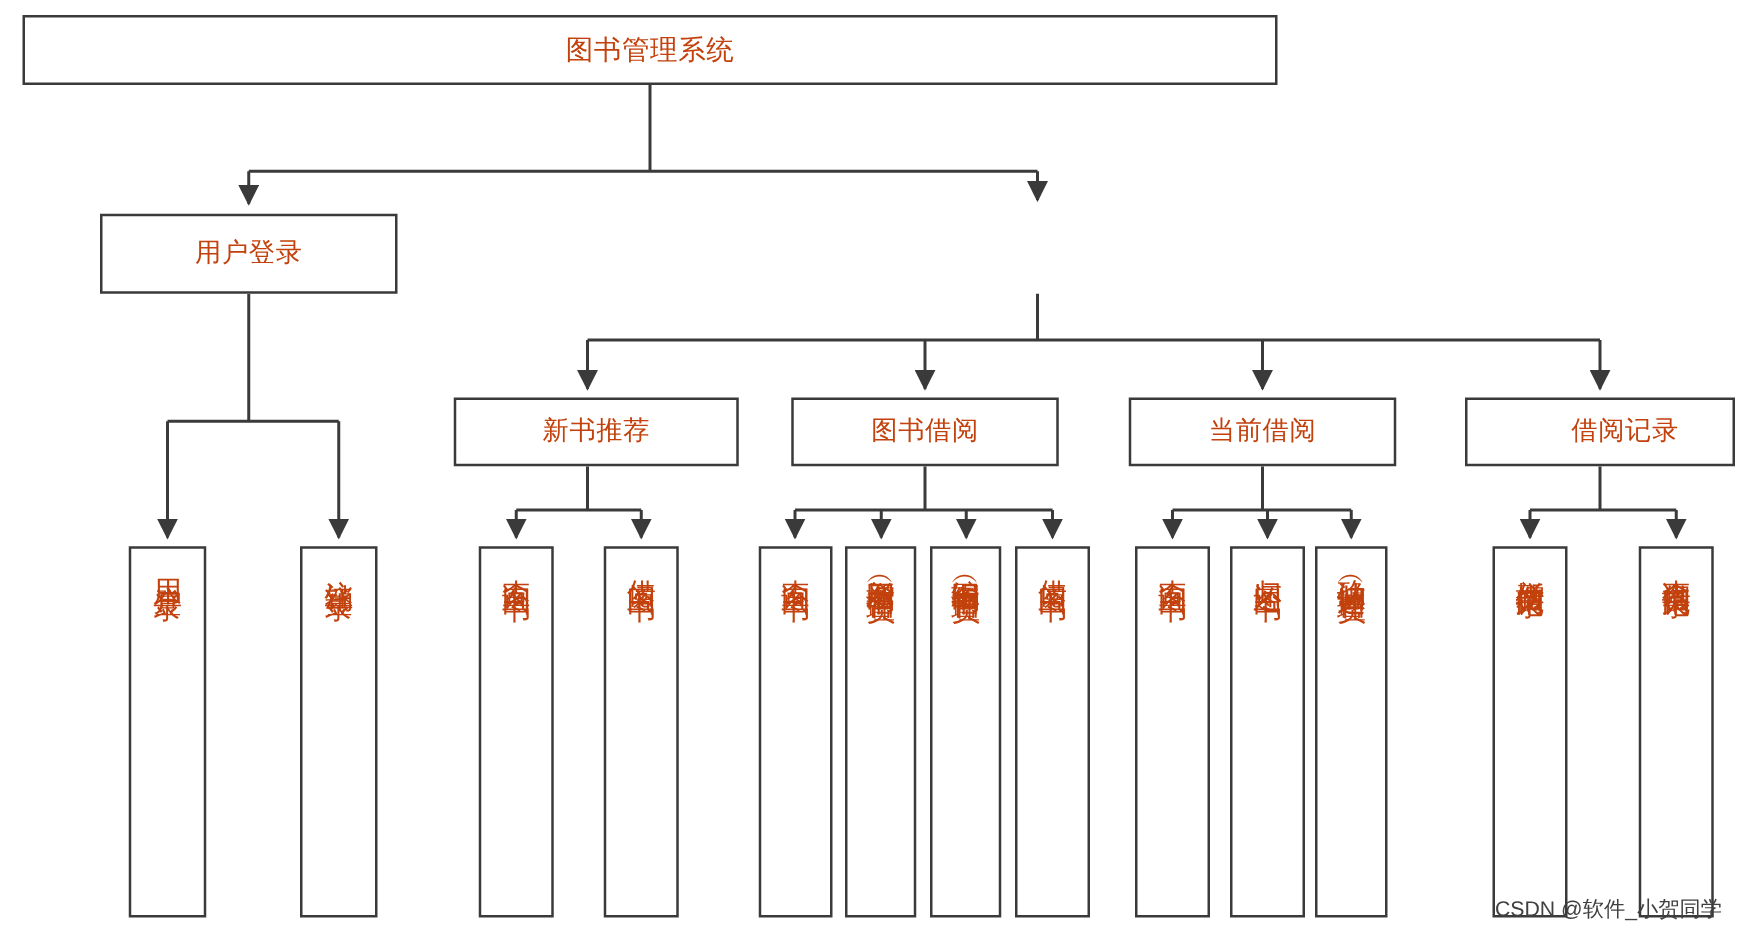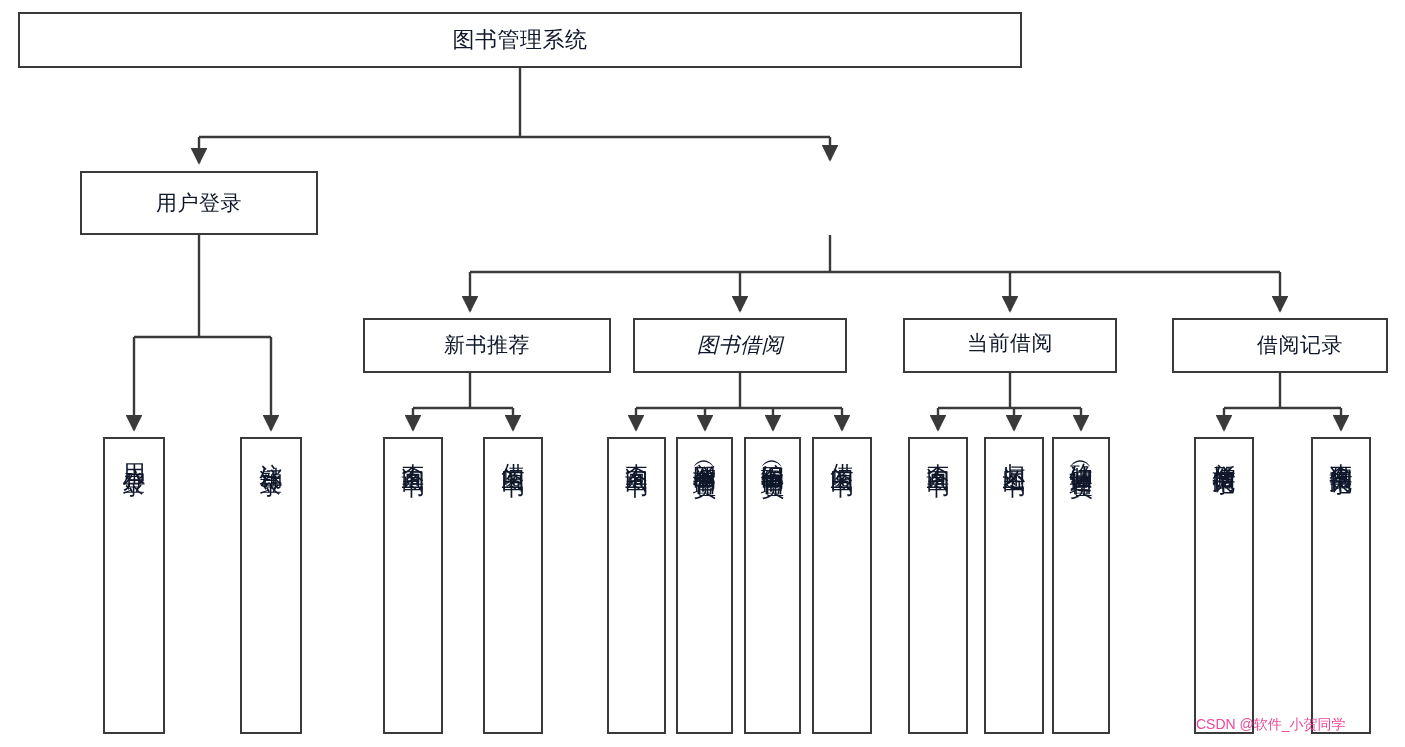--- a/index.html
+++ b/index.html
@@ -27,21 +27,21 @@
     pointer-events: none;
   }
   .node {
     position: absolute;
     box-sizing: border-box;
     border: 2px solid #3a3a3a;
     background: #ffffff;
     display: flex;
     align-items: center;
     justify-content: center;
-    color: #0f172a;
+    color: #c2410c;
   }
   .node-label {
     display: block;
     text-align: center;
     line-height: 1.15;
     letter-spacing: 0.5px;
     white-space: nowrap;
   }
   
   .node.h .node-label {
@@ -62,22 +62,22 @@
     font-size: 23px;
     line-height: 1.0;
     letter-spacing: 4px;
     white-space: nowrap;
   }
   .node.v.tall .node-label {
     letter-spacing: 2px;
   }
   .watermark {
     position: absolute;
-    font-size: 14px;
-    color: #ec4899;
+    font-size: 17px;
+    color: #404040;
     white-space: nowrap;
     user-select: none;
     text-align: right;
   }
 </style>
 </head>
 <body>
 
 <div id="canvas">
 
@@ -132,27 +132,27 @@
   </svg>
 
   <div class="node h root" style="left:18px; top:12px; width:1004px; height:56px;">
     <span class="node-label">图书管理系统</span>
   </div>
 
   <div class="node h" style="left:80px; top:171px; width:238px; height:64px;">
     <span class="node-label">用户登录</span>
   </div>
 
-  <div class="node h" style="left:363px; top:318px; width:248px; height:55px;">
+  <div class="node h" style="left:363px; top:318px; width:228px; height:55px;">
     <span class="node-label">新书推荐</span>
   </div>
-  <div class="node h" style="left:633px; top:318px; width:214px; height:55px;font-style:italic;">
+  <div class="node h" style="left:633px; top:318px; width:214px; height:55px;">
     <span class="node-label">图书借阅</span>
   </div>
-  <div class="node h" style="left:903px; top:318px; width:214px; height:55px;font-family:Liberation Mono, monospace;">
+  <div class="node h" style="left:903px; top:318px; width:214px; height:55px;">
     <span class="node-label">当前借阅</span>
   </div>
   <div class="node h" style="left:1172px; top:318px; width:216px; height:55px;padding-left:40px;">
     <span class="node-label">借阅记录</span>
   </div>
 
   <div class="node v" style="left:103px; top:437px; width:62px; height:297px;">
     <span class="node-label">用户登录</span>
   </div>
   <div class="node v" style="left:240px; top:437px; width:62px; height:297px;">

